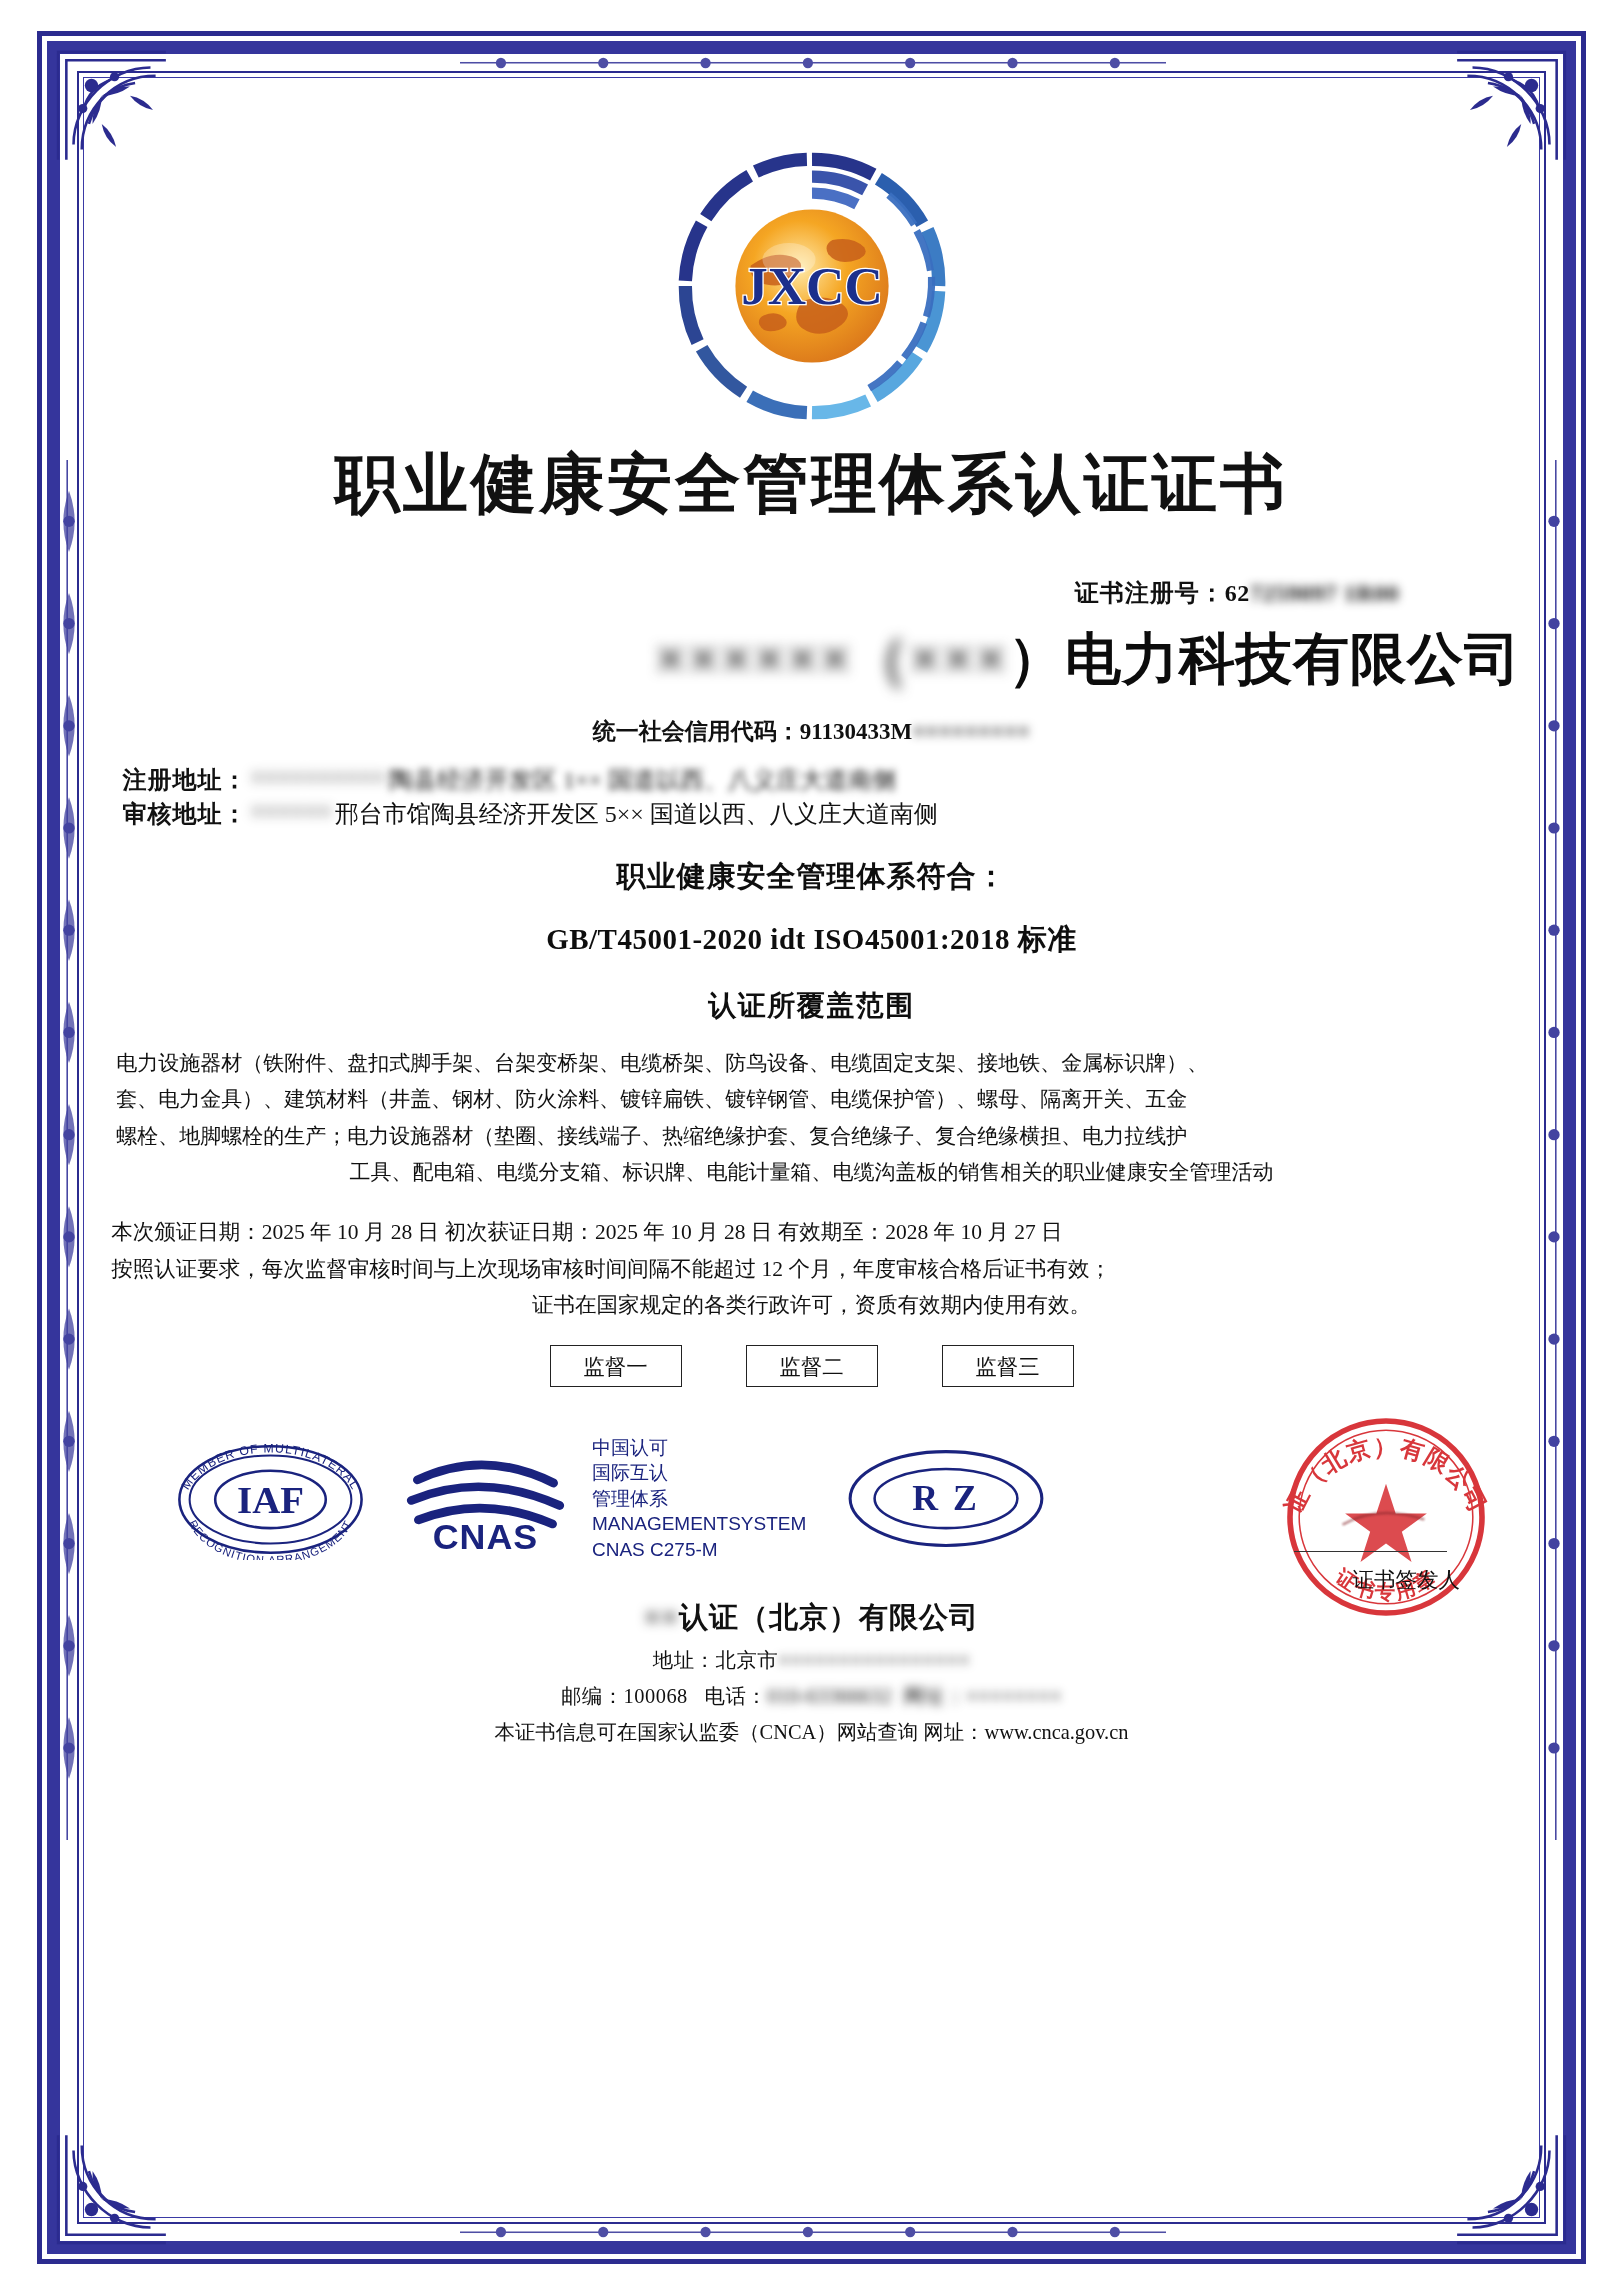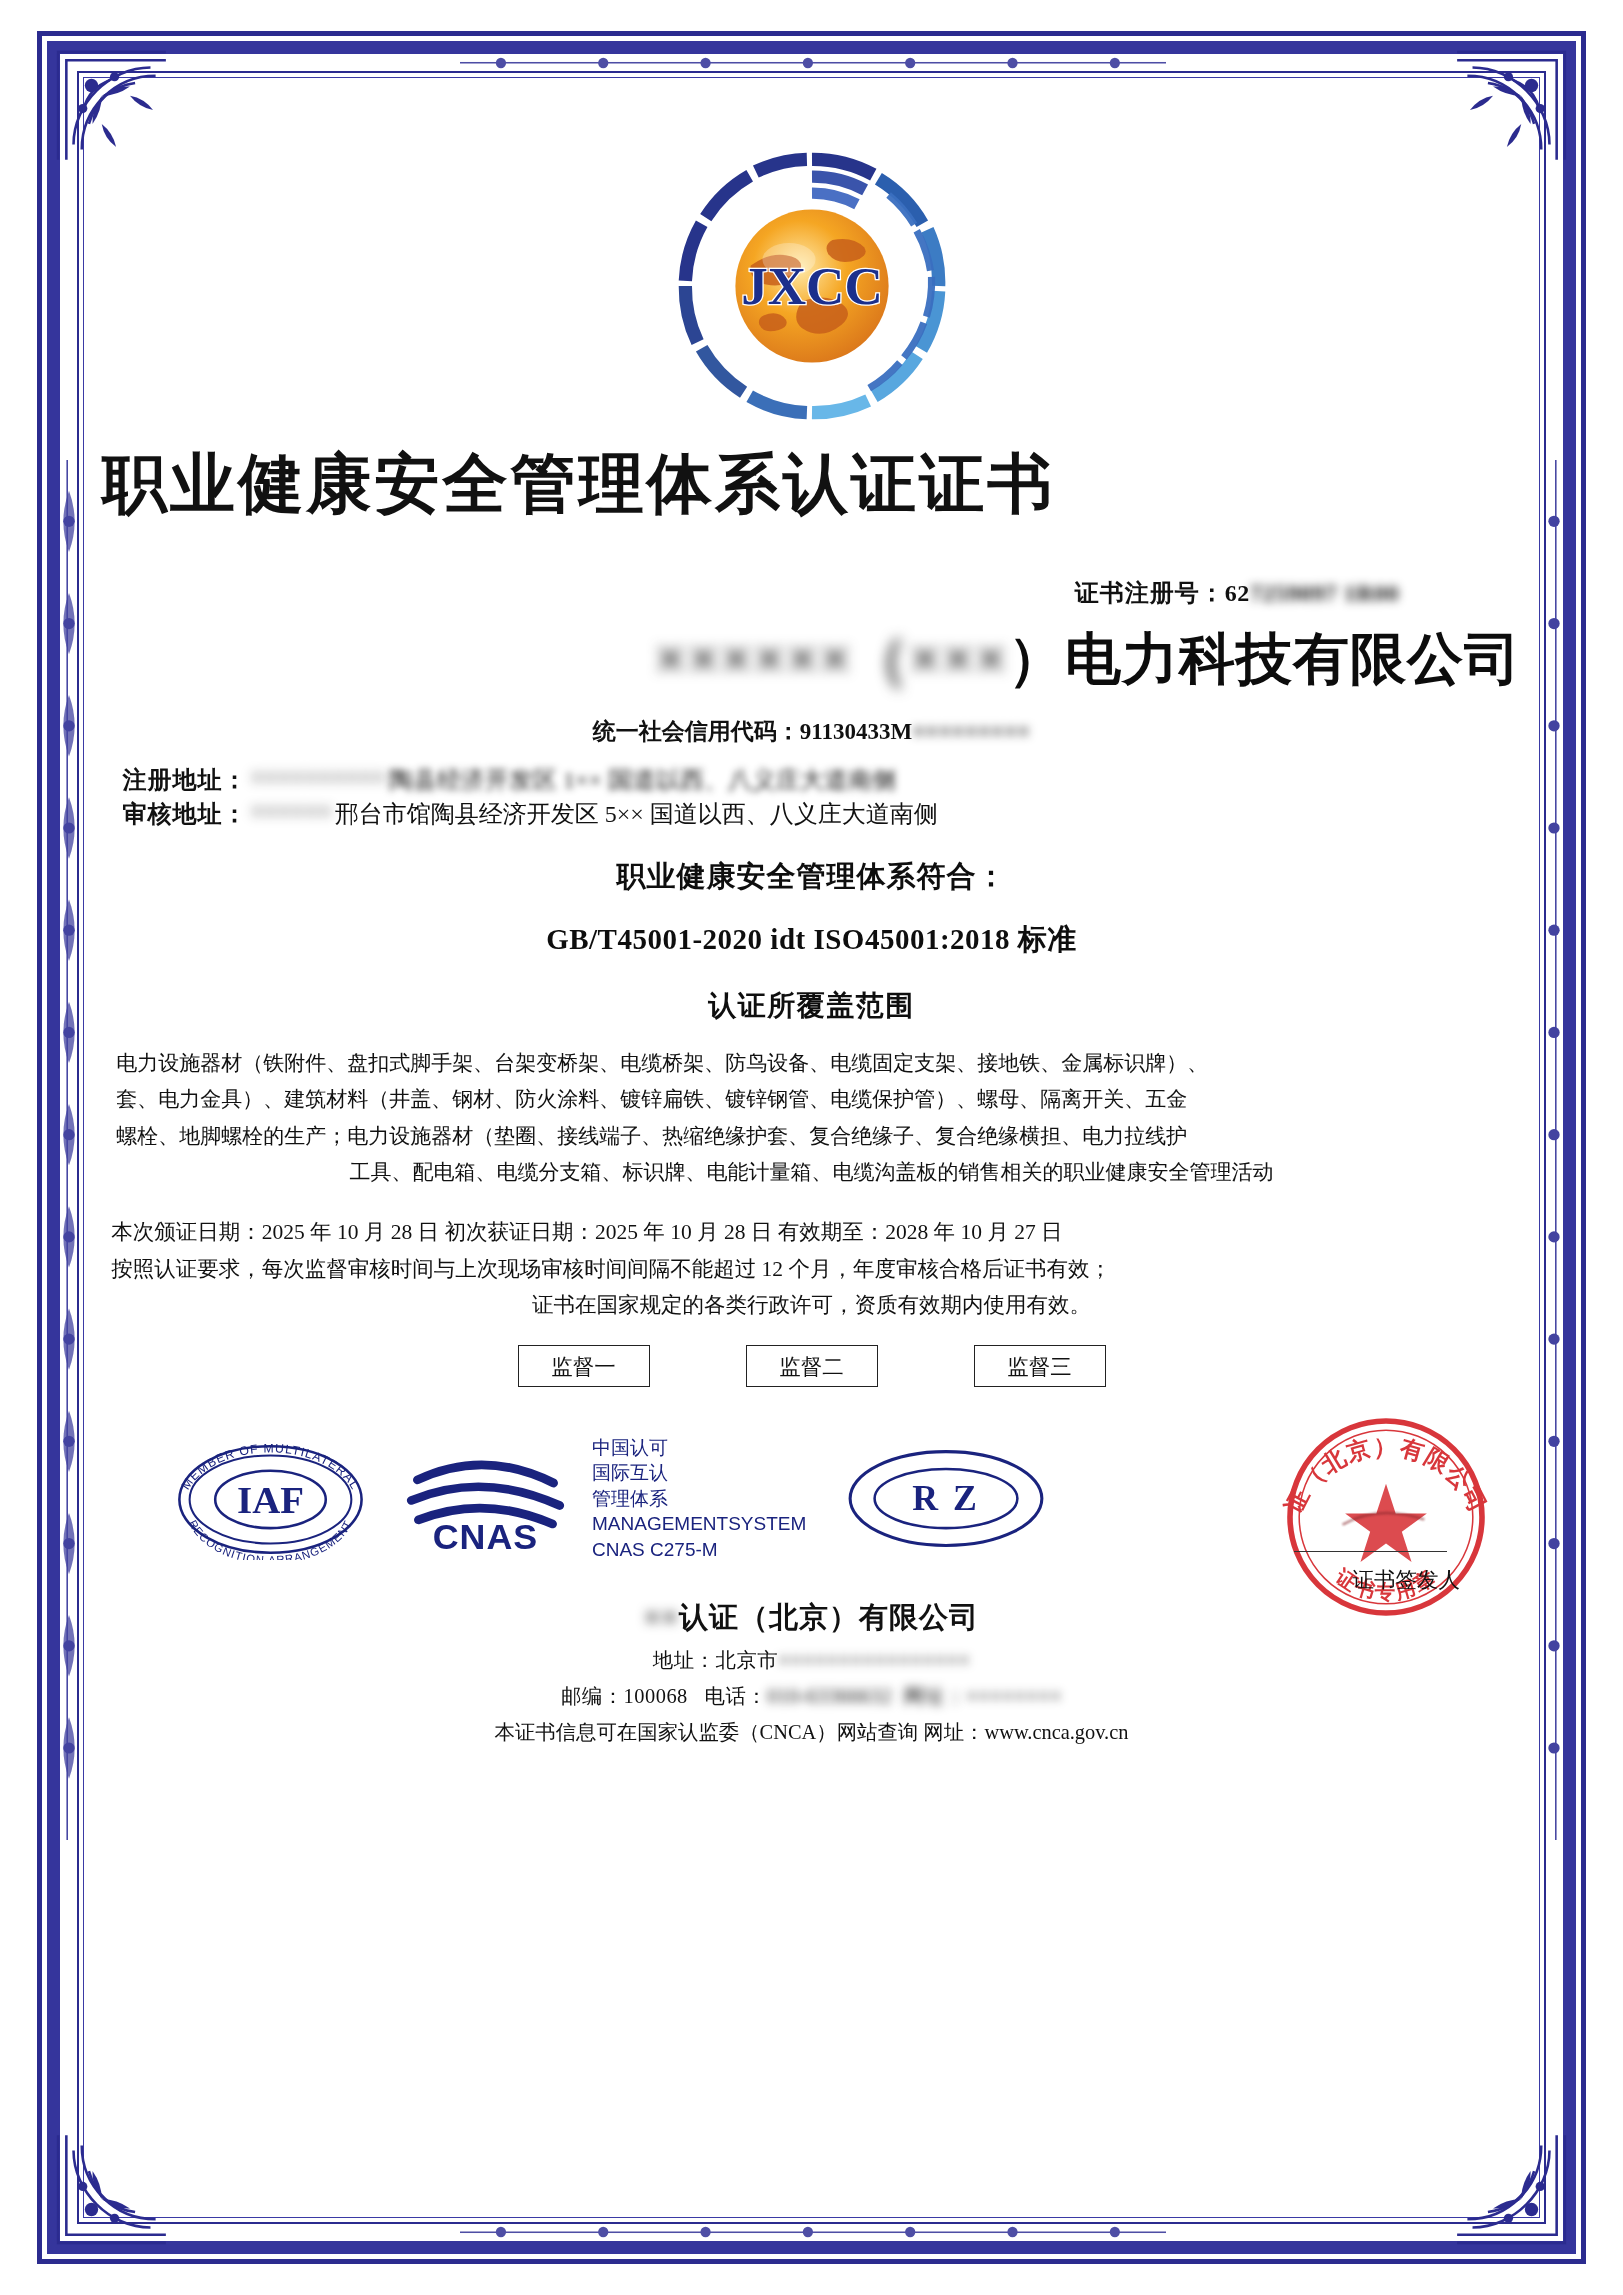--- a/index.html
+++ b/index.html
@@ -109,20 +109,21 @@
   
   .logo-wrap {
     margin: 41px auto 0;
     width: 286px;
     height: 286px;
     position: relative;
   }
   .logo-svg { width: 100%; height: 100%; display: block; }
 
   .cert-title {
+    text-align: center;
     font-family: "Liberation Serif", serif;
     font-weight: 700;
     font-size: 65px;
     letter-spacing: 3.1px;
     color: #111111;
     margin-top: 11.2px;
   }
 
   .reg-no-row {
     margin-top: 49px;
@@ -235,21 +236,21 @@
     padding: 0 9.2px;
   }
   .dates .line1 { text-align: left; letter-spacing: 0px; }
   .dates .line2 { text-align: left; }
   .dates .line3 { text-align: center; }
 
   .supervision-row {
     margin-top: 21.5px;
     display: flex;
     justify-content: center;
-    gap: 96px;
+    gap: 64px;
   }
   .sup-box {
     border: 1px solid #222;
     padding: 5.1px 21.5px;
     font-size: 21.5px;
     color: #111;
     min-width: 87px;
     text-align: center;
   }
 

